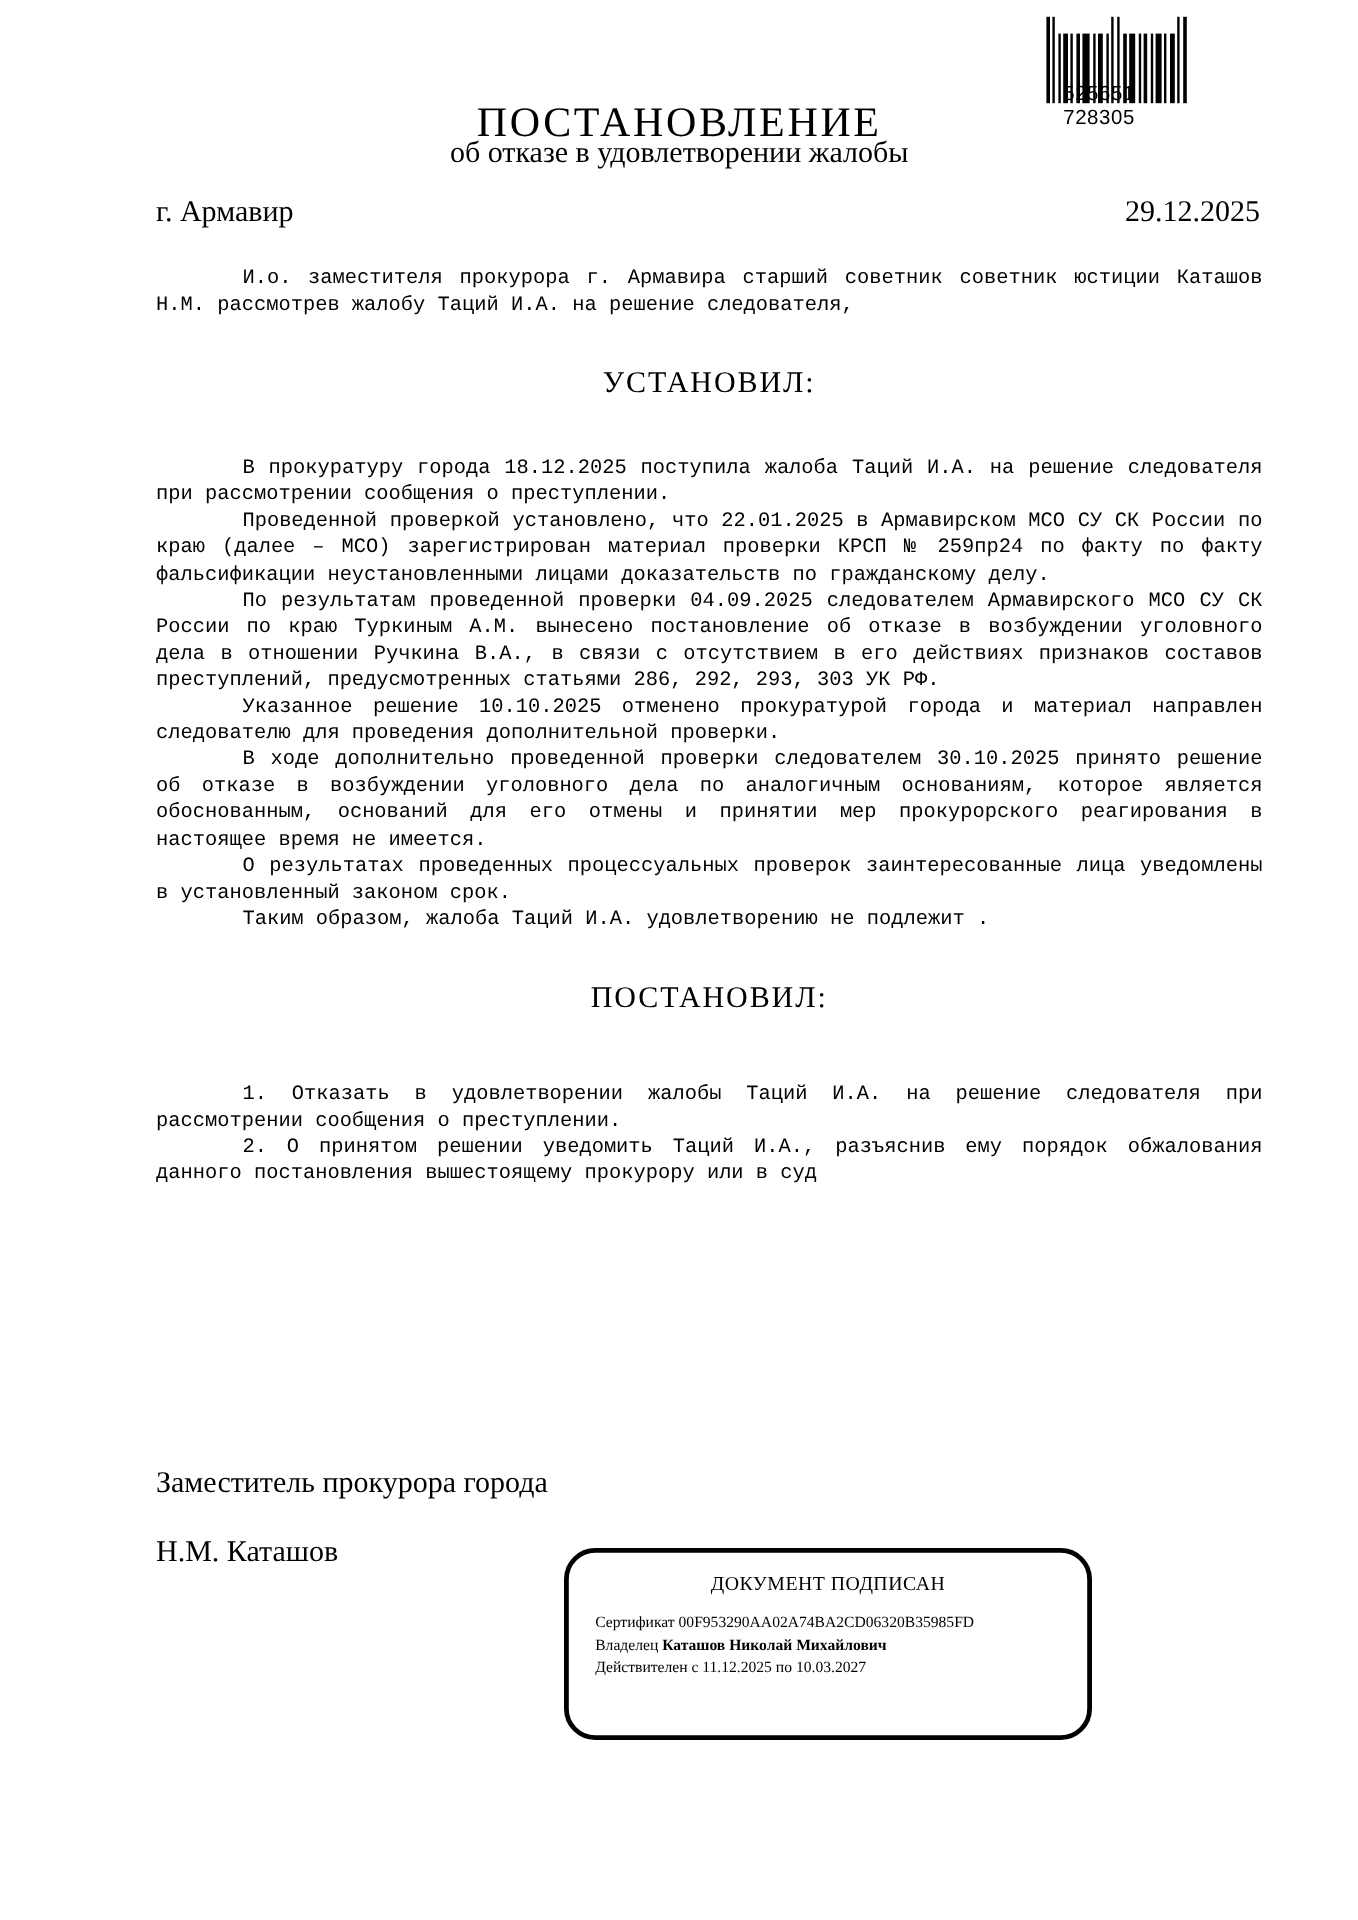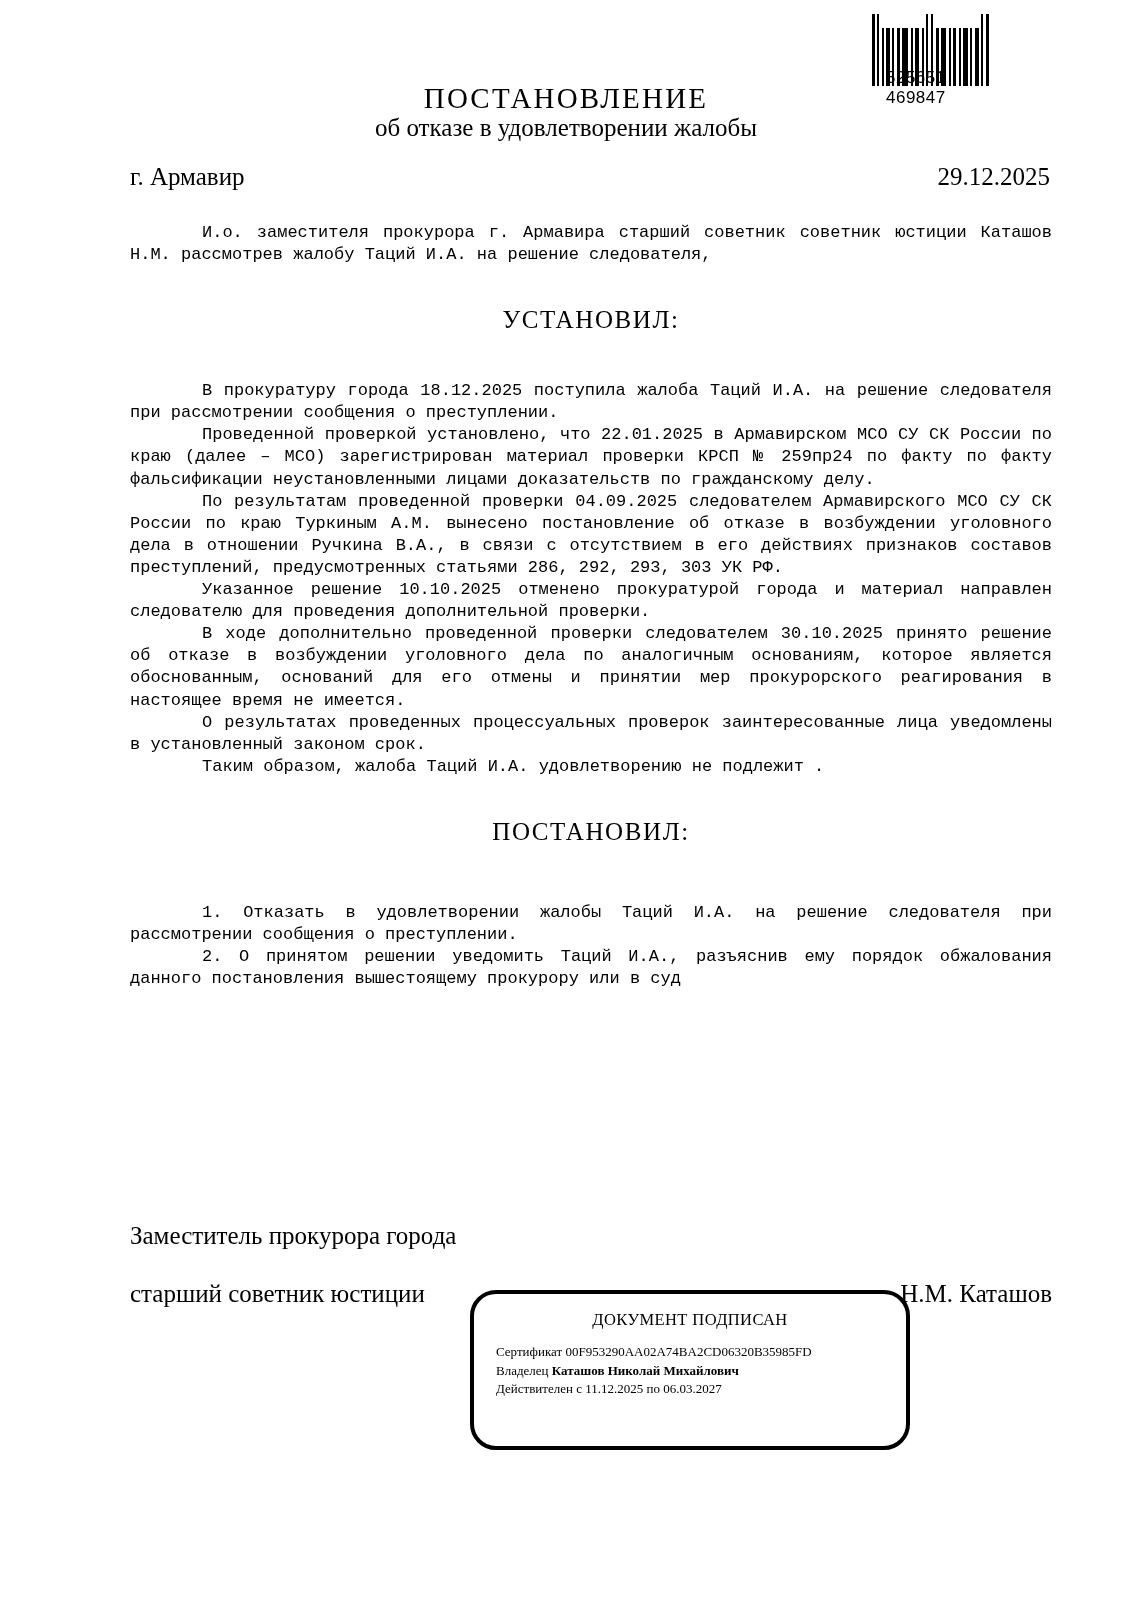--- a/index.html
+++ b/index.html
@@ -56,21 +56,21 @@
     flex-direction: column;
   }
 
   
   .doc-title {
     position: absolute;
     top: 82px;
     left: 0;
     width: 1132px;
     text-align: center;
-    font-size: 29px;
+    font-size: 35px;
     letter-spacing: 2.2px;
   }
   .doc-subtitle {
     position: absolute;
     top: 114px;
     left: 0;
     width: 1132px;
     text-align: center;
     font-size: 25px;
   }
@@ -217,21 +217,21 @@
       <i style="width:2px"></i>
         <i class="g" style="width:3px"></i>
       <i style="width:4px"></i>
         <i class="g" style="width:2px"></i>
       <i class="tall" style="width:2px"></i>
         <i class="g" style="width:3px"></i>
       <i class="tall" style="width:3px"></i>
     </div>
     <div class="barcode-digits">
       <span>525651</span>
-      <span>469847</span>
+      <span>728305</span>
     </div>
   </div>
 
   <div class="doc-title">ПОСТАНОВЛЕНИЕ</div>
   <div class="doc-subtitle">об отказе в удовлетворении жалобы</div>
 
   <div class="meta-row">
     <span>г. Армавир</span>
     <span>29.12.2025</span>
   </div>
@@ -256,21 +256,20 @@
     <p class="center-head">ПОСТАНОВИЛ:</p>
     <div class="sp-56"></div>
 
     <p class="para">1. Отказать в удовлетворении жалобы Таций И.А. на решение следователя при рассмотрении сообщения о преступлении.</p>
     <p class="para">2. О принятом решении уведомить Таций И.А., разъяснив ему порядок обжалования данного постановления вышестоящему прокурору или в суд</p>
   </div>
 
   <div class="sign-block">
     <div class="sign-line-1">Заместитель прокурора города</div>
     <div class="sign-line-2">
-      <span>старший советник юстиции</span>
       <span>Н.М. Каташов</span>
     </div>
   </div>
 
   <div class="esign">
     <div class="esign-head">
       <div>ДОКУМЕНТ ПОДПИСАН</div>
     </div>
     <div class="esign-lines">
       <div>
@@ -278,19 +277,19 @@
         <span>00F953290AA02A74BA2CD06320B35985FD</span>
       </div>
       <div>
         <span class="lbl">Владелец</span>
         <span class="val-bold">Каташов Николай Михайлович</span>
       </div>
       <div>
         <span class="lbl">Действителен с</span>
         <span>11.12.2025</span>
         <span>по</span>
-        <span>06.03.2027</span>
+        <span>10.03.2027</span>
       </div>
     </div>
   </div>
 
 
 </div>
 
 </body></html>

